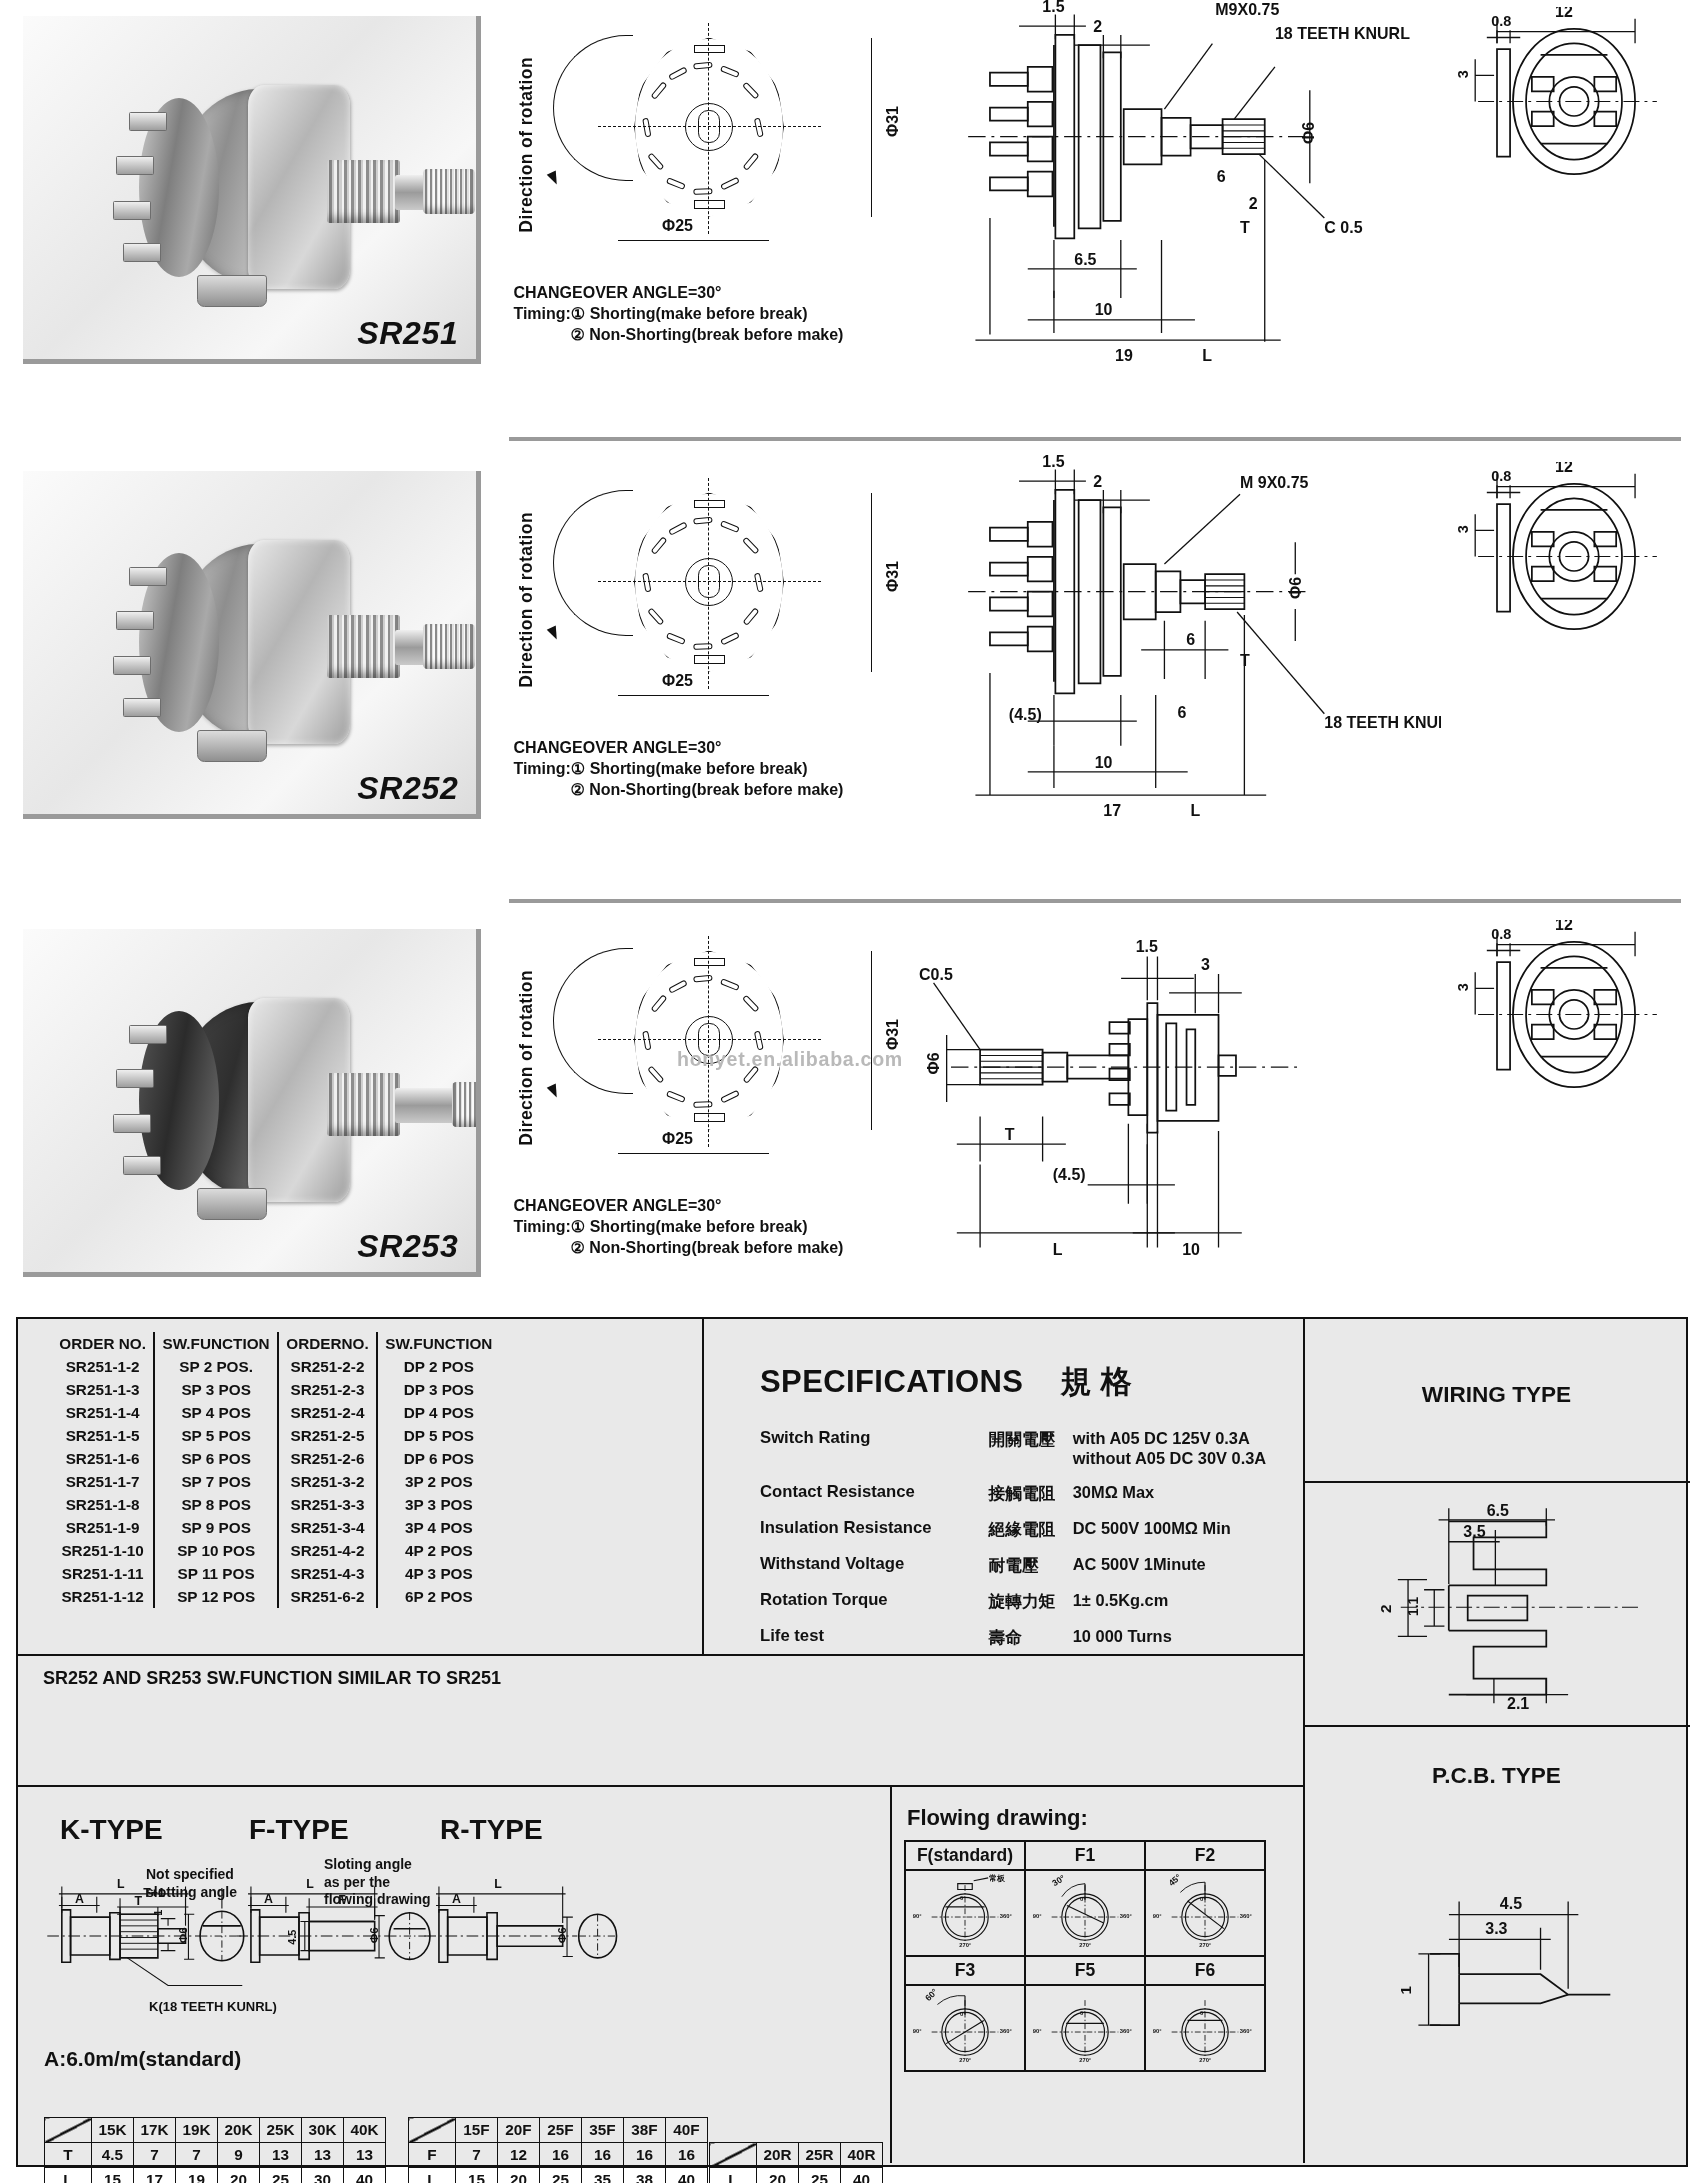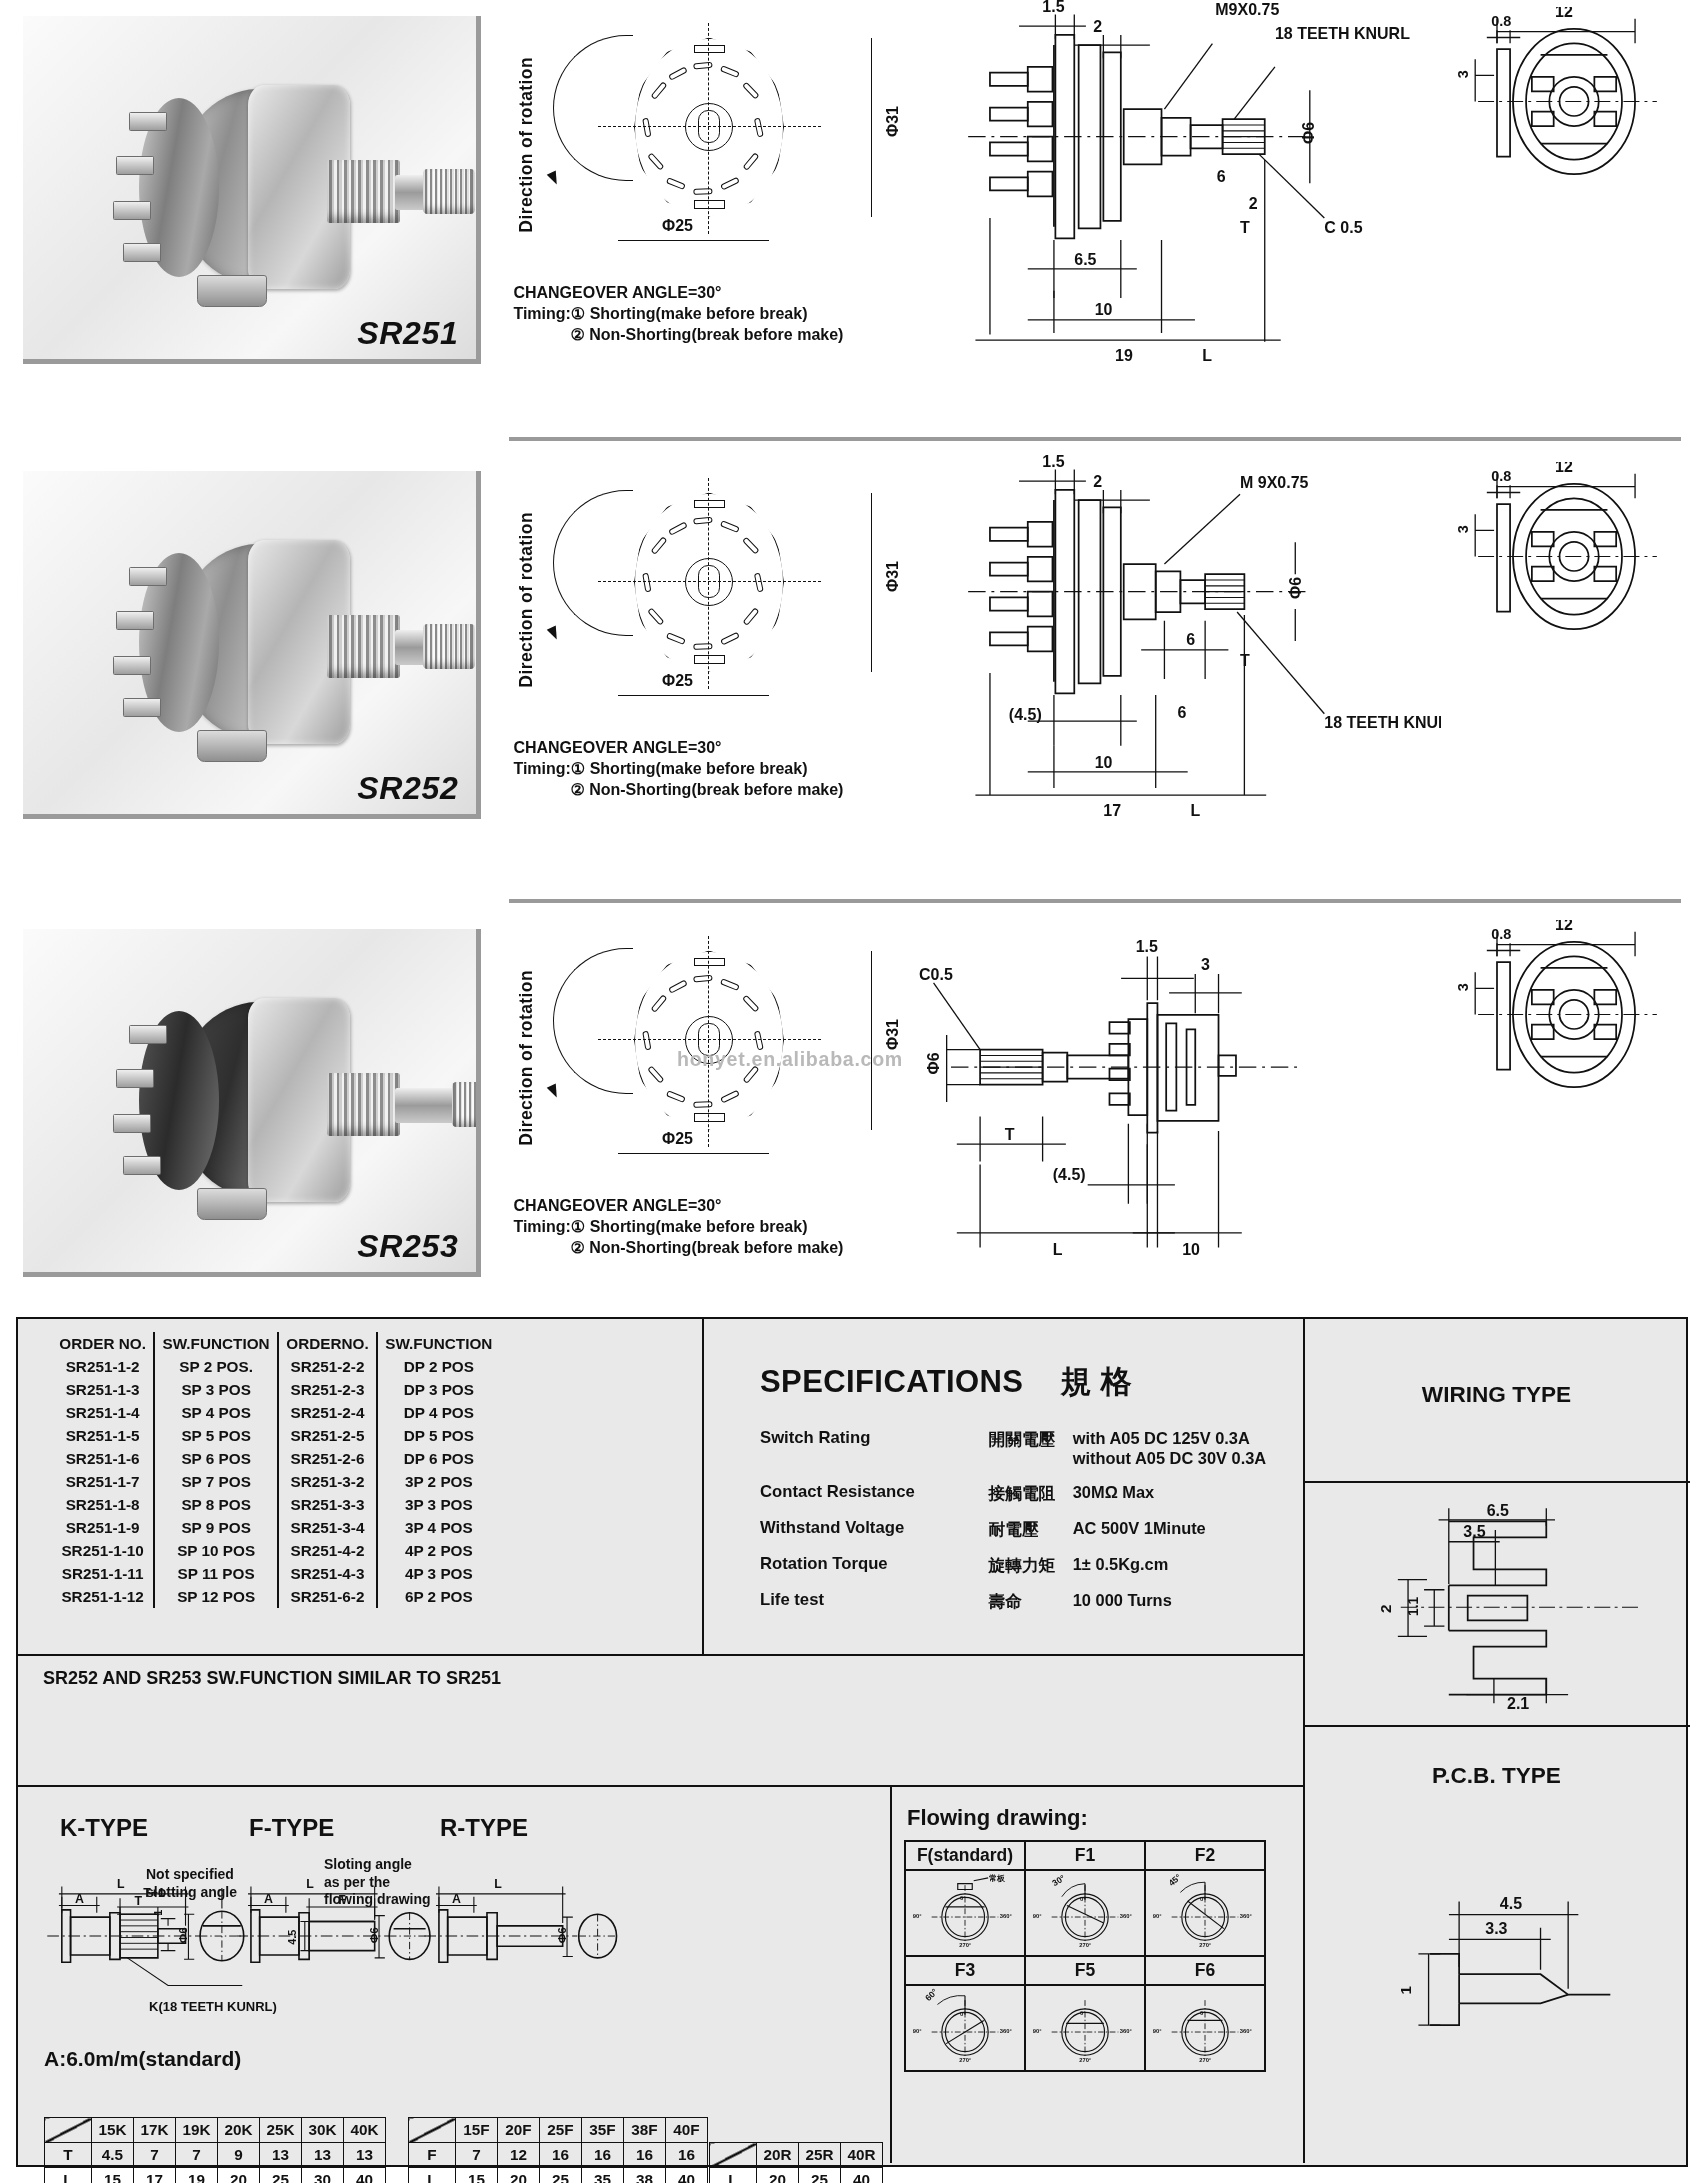--- a/index.html
+++ b/index.html
@@ -143,21 +143,21 @@
   }
 
   .spec-title { position:absolute; font-size:31px; font-weight:bold; letter-spacing:0.4px; }
   table.spec { position:absolute; border-collapse:collapse; }
   table.spec td { font-size:16.7px; font-weight:bold; padding:6.5px 0; vertical-align:top; }
   table.spec td.cn { padding-left:17.5px; padding-right:17.5px; font-family:"DejaVu Sans", sans-serif; }
   table.spec td.vl { font-size:16.4px; line-height:1.25; }
 
   .boxtitle { position:absolute; font-size:22.6px; font-weight:bold; text-align:center; width:100%; }
 
-  .typetitle { position:absolute; font-size:24px; font-weight:bold; }
+  .typetitle { position:absolute; font-size:28px; font-weight:bold; }
   .small-lbl { position:absolute; font-size:14px; font-weight:bold; line-height:1.25; }
 
   table.dimtbl { position:absolute; border-collapse:collapse;margin-top:34px; }
   table.dimtbl td { border:1.8px solid #111; font-size:15.3px; font-weight:bold;
       text-align:center; width:42px; height:25px; padding:0 2.9px; }
   table.dimtbl td.corner { position:relative; width:47px;
       background:linear-gradient(to bottom right, transparent 0 47%, #111 47% 53%, transparent 53% 100%); }
 
   table.flow { position:absolute; border-collapse:collapse; }
   table.flow td { border:2.2px solid #111; text-align:center; vertical-align:middle;
@@ -670,20 +670,25 @@
       <td class="cn">開關電壓</td>
       <td class="vl" style="white-space:pre-line;">with A05 DC 125V 0.3A
 without A05 DC 30V 0.3A</td>
     </tr>
     <tr>
       <td>Contact Resistance</td>
       <td class="cn">接觸電阻</td>
       <td class="vl">30MΩ Max</td>
     </tr>
     <tr>
+      <td>Insulation Resistance</td>
+      <td class="cn">絕緣電阻</td>
+      <td class="vl">DC 500V 100MΩ Min</td>
+    </tr>
+    <tr>
       <td>Withstand Voltage</td>
       <td class="cn">耐電壓</td>
       <td class="vl">AC 500V 1Minute</td>
     </tr>
     <tr>
       <td>Rotation Torque</td>
       <td class="cn">旋轉力矩</td>
       <td class="vl">1± 0.5Kg.cm</td>
     </tr>
     <tr>

